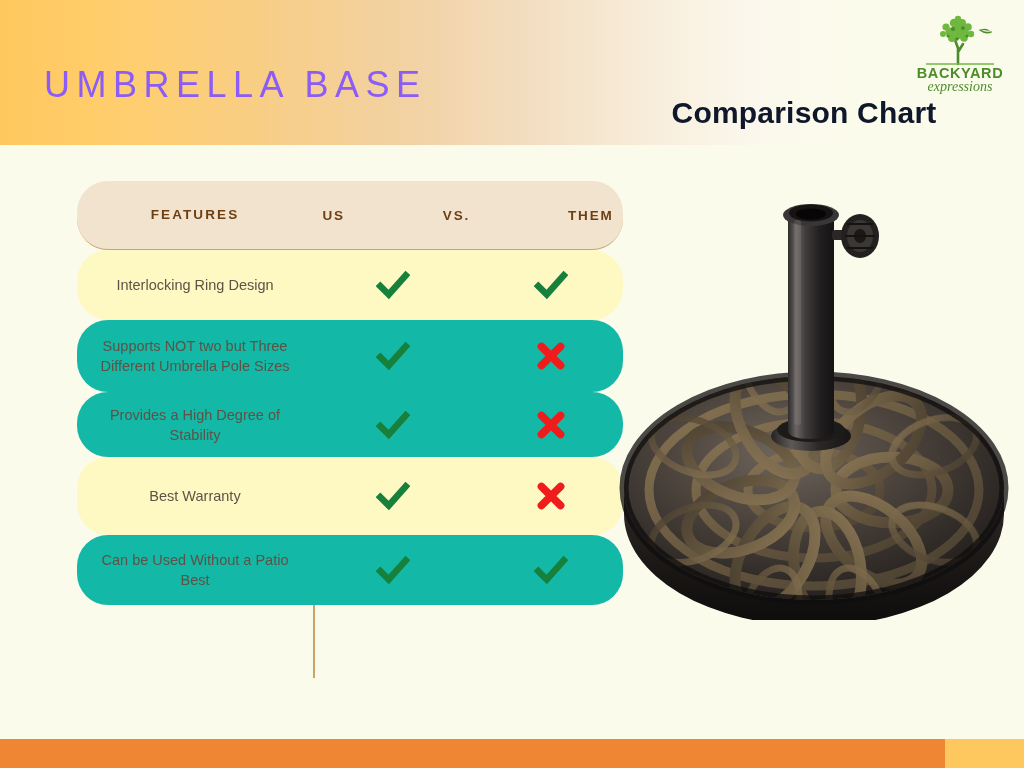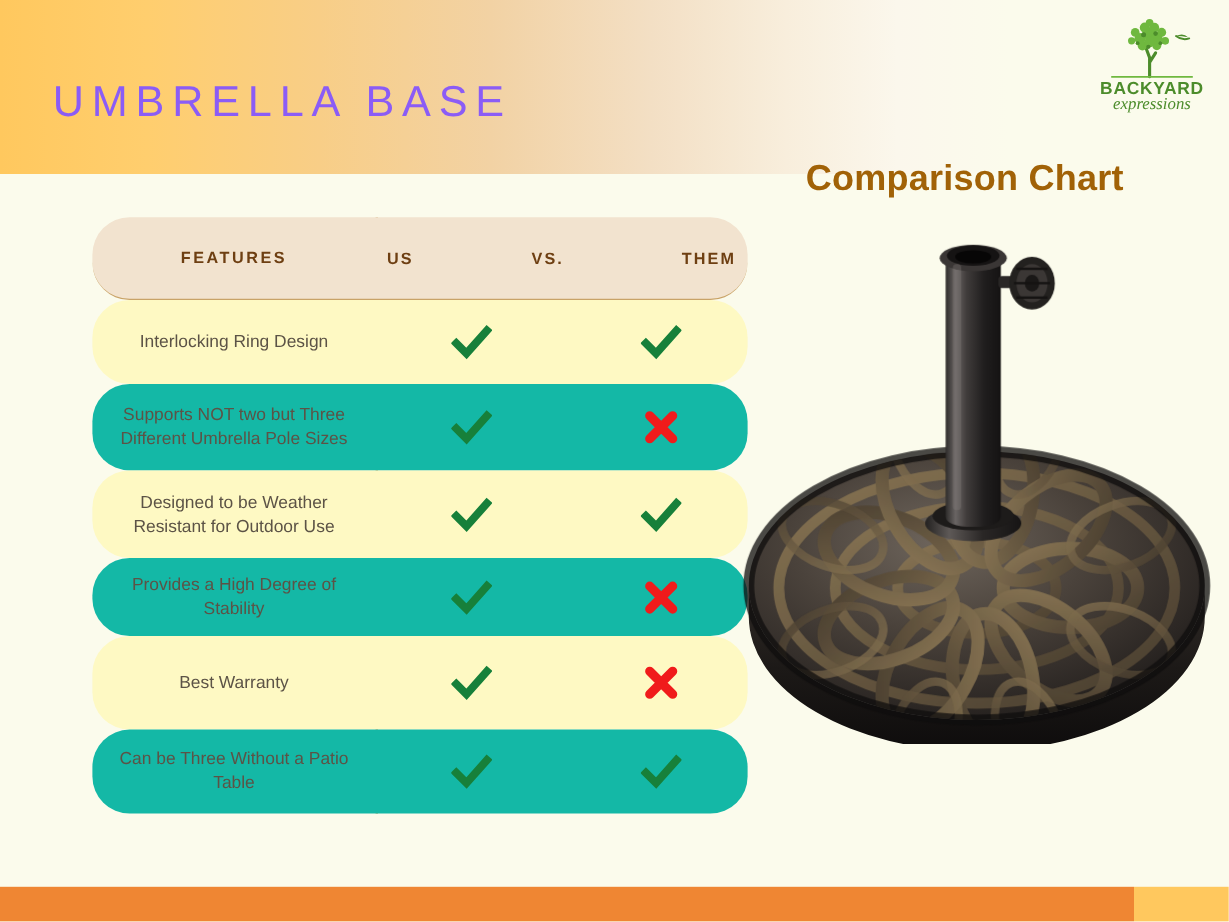--- a/index.html
+++ b/index.html
@@ -58,22 +58,21 @@
   
   .chart-heading {
     position: absolute;
     left: 624px;
     top: 96px;
     width: 360px;
     text-align: center;
     font-size: 30px;
     font-weight: bold;
     letter-spacing: 0.2px;
-    color: #a16207;
-    margin-top: 36px;
+    color: #0f172a;
   }
 
   
   .table {
     position: absolute;
     left: 77px;
     top: 181px;
     width: 546px;
     height: 497px;
   }
@@ -273,35 +272,20 @@
           </svg>
       </span>
       <span class="mark them">
         <svg viewBox="0 0 32 32">
             <path d="M7 7 L25 25 M25 7 L7 25" stroke="#F01B1B" stroke-width="7.2" fill="none" stroke-linecap="round"></path>
           </svg>
       </span>
     </div>
   </div>
 
-  <div class="row plain r3">
-    <div class="cell-feature">Designed to be Weather Resistant for Outdoor Use</div>
-    <div class="cell-marks">
-      <span class="mark us">
-        <svg viewBox="0 0 32 32">
-            <path d="M4 17 L12 25 L28 7" stroke="#17803A" stroke-width="6.2" fill="none" stroke-linecap="square" stroke-linejoin="miter"></path>
-          </svg>
-      </span>
-      <span class="mark them">
-        <svg viewBox="0 0 32 32">
-            <path d="M4 17 L12 25 L28 7" stroke="#17803A" stroke-width="6.2" fill="none" stroke-linecap="square" stroke-linejoin="miter"></path>
-          </svg>
-      </span>
-    </div>
-  </div>
 
   <div class="row band r4">
     <div class="cell-feature">Provides a High Degree of Stability</div>
     <div class="cell-marks">
       <span class="mark us">
         <svg viewBox="0 0 32 32">
             <path d="M4 17 L12 25 L28 7" stroke="#17803A" stroke-width="6.2" fill="none" stroke-linecap="square" stroke-linejoin="miter"></path>
           </svg>
       </span>
       <span class="mark them">
@@ -322,21 +306,21 @@
       </span>
       <span class="mark them">
         <svg viewBox="0 0 32 32">
             <path d="M7 7 L25 25 M25 7 L7 25" stroke="#F01B1B" stroke-width="7.2" fill="none" stroke-linecap="round"></path>
           </svg>
       </span>
     </div>
   </div>
 
   <div class="row band r6">
-    <div class="cell-feature">Can be Three Without a Patio Table</div>
+    <div class="cell-feature">Can be Used Without a Patio Best</div>
     <div class="cell-marks">
       <span class="mark us">
         <svg viewBox="0 0 32 32">
             <path d="M4 17 L12 25 L28 7" stroke="#17803A" stroke-width="6.2" fill="none" stroke-linecap="square" stroke-linejoin="miter"></path>
           </svg>
       </span>
       <span class="mark them">
         <svg viewBox="0 0 32 32">
             <path d="M4 17 L12 25 L28 7" stroke="#17803A" stroke-width="6.2" fill="none" stroke-linecap="square" stroke-linejoin="miter"></path>
           </svg>

